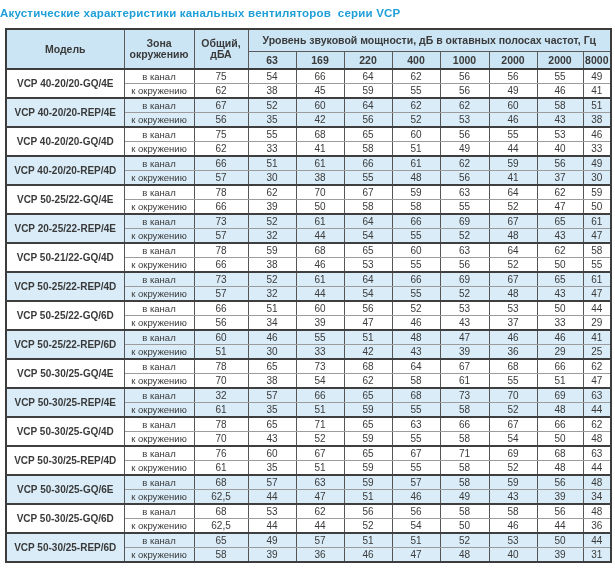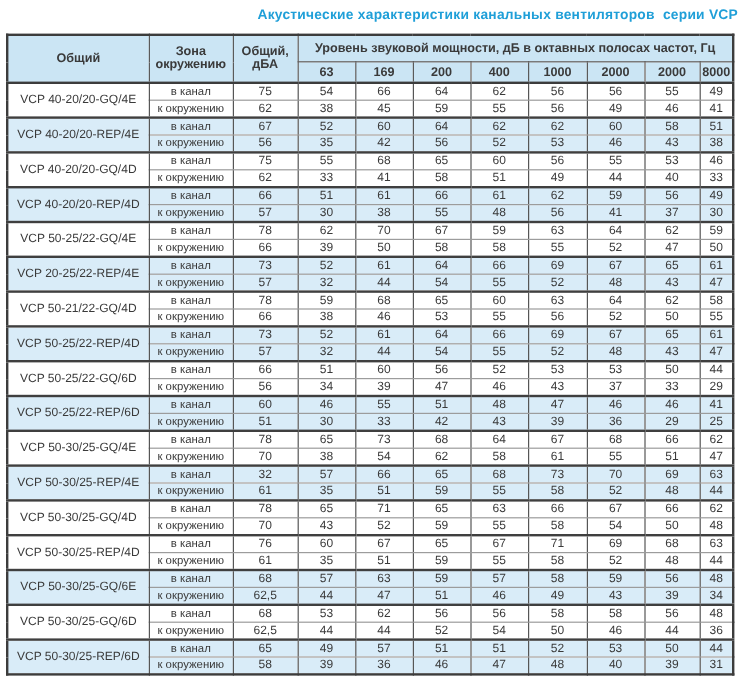--- a/index.html
+++ b/index.html
@@ -7,21 +7,21 @@
     padding: 0;
     width: 615px;
     height: 570px;
     background: #ffffff;
     font-family: "Liberation Sans", sans-serif;
     overflow: hidden;
   }
   .page-title {
     padding-top: 7px;
     margin-bottom: 9px;
-    text-align: right;
+    text-align: left;
     font-size: 11.5px;
     font-weight: bold;
     color: #1f9fd8;
     white-space: pre;
     letter-spacing: 0.2px;
   }
   table.acoustics {
     border-collapse: collapse;
     table-layout: fixed;
     width: 605px;
@@ -51,21 +51,21 @@
     line-height: 11px;
     height: 13px;
     border-left: 1px solid #565656;
     border-right: 1px solid #565656;
     border-top: 1px solid #9c9c9c;
     border-bottom: 1px solid #9c9c9c;
     background: #ffffff;
   }
   tbody tr.group-start td { border-top: 2px solid #3f3f3f; }
   tbody tr.shaded td { background: #d9ecf8; }
-  td.model-cell { font-size: 10px; }
+  td.model-cell { font-size: 10px; font-weight: bold; }
   td.zone-cell { font-size: 9.5px; }
 </style>
 </head>
 <body>
 
 <div class="page-title">Акустические характеристики канальных вентиляторов  серии VCP</div>
 
 <table class="acoustics">
   <colgroup>
     <col style="width:118px">
@@ -75,31 +75,31 @@
       <col style="width:48px">
       <col style="width:48px">
       <col style="width:48px">
     <col style="width:49px">
       <col style="width:48px">
       <col style="width:46px">
       <col style="width:28px">
   </colgroup>
   <thead>
     <tr class="h1">
-      <th rowspan="2">Общий</th>
+      <th rowspan="2">Модель</th>
       <th rowspan="2">Зона
 окружению</th>
       <th rowspan="2">Общий,
 дБА</th>
       <th colspan="8">Уровень звуковой мощности, дБ в октавных полосах частот, Гц</th>
     </tr>
     <tr class="h2">
       <th>63</th>
       <th>169</th>
-      <th>200</th>
+      <th>220</th>
       <th>400</th>
       <th>1000</th>
       <th>2000</th>
       <th>2000</th>
       <th>8000</th>
     </tr>
   </thead>
   <tbody>
       <tr class="group-start">
         <td rowspan="2" class="model-cell">VCP 40-20/20-GQ/4E</td>

